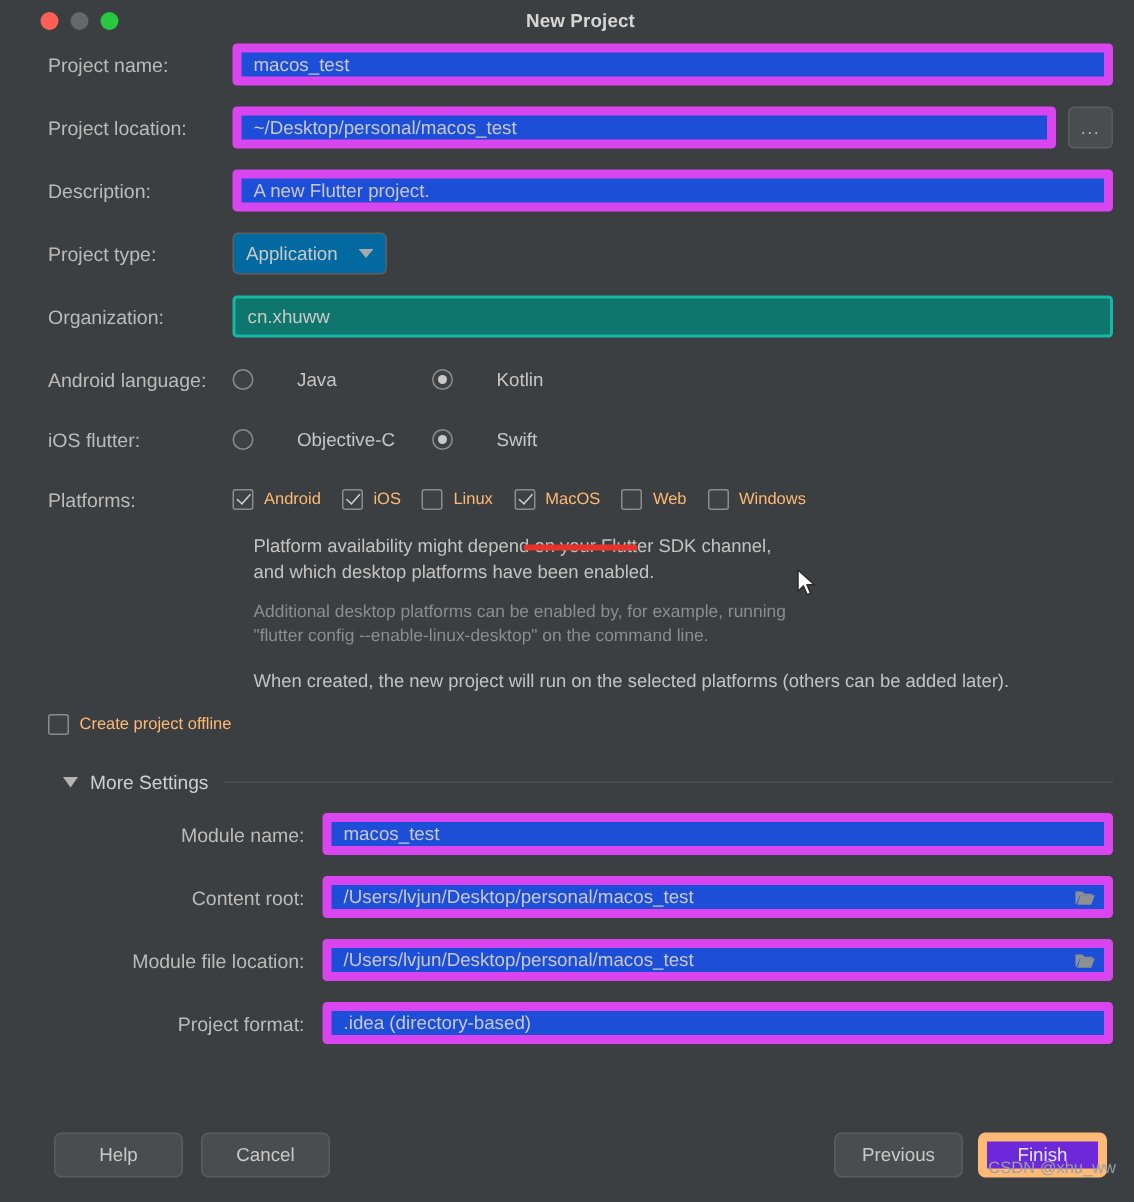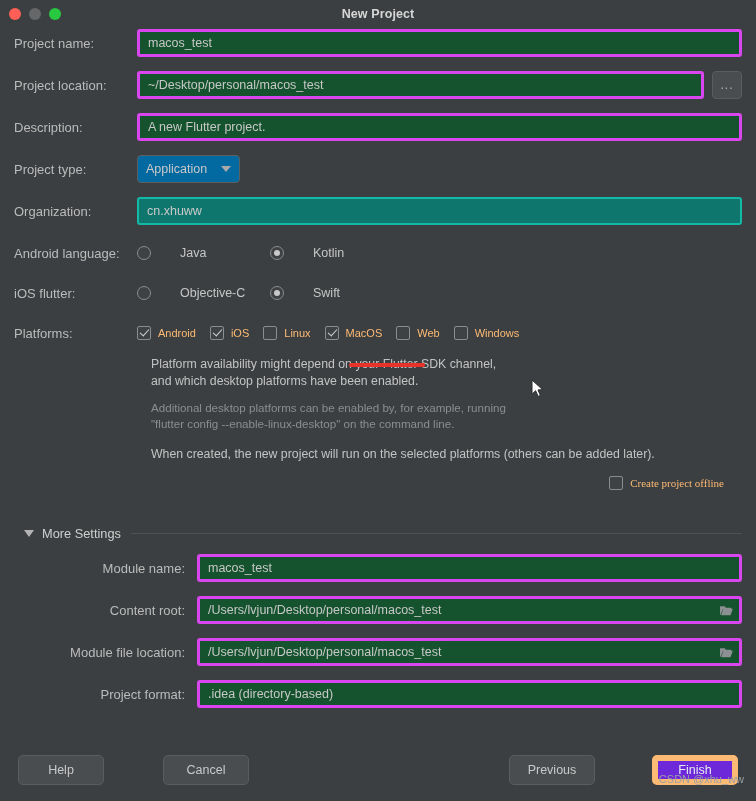--- a/index.html
+++ b/index.html
@@ -18,20 +18,21 @@
 
   
   #window {
     position: absolute;
     inset: 0;
     background: #3c3f41;
     border-radius: 8px;
     overflow: hidden;
     display: flex;
     flex-direction: column;
+    padding-left: 18px;
   }
   #titlebar {
     height: 28px;
     min-height: 28px;
     background: #3c3f41;
     position: relative;
     display: flex;
     align-items: center;
   }
   #traffic {
@@ -73,22 +74,22 @@
   }
   .lbl {
     width: 123px;
     min-width: 123px;
     font-size: 13px;
     color: #bbbbbb;
   }
   .field {
     flex: 1;
     height: 28px;
-    background: #14532d;
-    border: 3px solid #d946ef;
+    background: #1d4ed8;
+    border: 6px solid #d946ef;
     border-radius: 3px;
     display: flex;
     align-items: center;
     padding: 0 8px;
     font-size: 12.5px;
     color: #c8c8c8;
     box-sizing: border-box;
   }
   .field.focused {
     border: 2px solid #14b8a6;
@@ -224,21 +225,20 @@
   }
 
   
   #footer {
     height: 62px;
     display: flex;
     align-items: center;
     padding: 0 18px;
     box-sizing: border-box;
     position: relative;
-    gap: 47px;
   }
   .btn {
     height: 30px;
     min-width: 86px;
     padding: 0 14px;
     background: #4a4d4f;
     border: 1px solid #5a5c5e;
     border-radius: 5px;
     color: #c9c9c9;
     font-size: 12.5px;
@@ -384,21 +384,21 @@
     </div>
 
     <div class="info-block">
       <div class="info">Platform availability might depend on your Flutter SDK channel,</div>
       <div class="info" style="margin-bottom:10px">and which desktop platforms have been enabled.</div>
       <div class="info dim">Additional desktop platforms can be enabled by, for example, running</div>
       <div class="info dim" style="margin-bottom:14px">"flutter config --enable-linux-desktop" on the command line.</div>
       <div class="info">When created, the new project will run on the selected platforms (others can be added later).</div>
     </div>
 
-    <div style="display:flex;justify-content:flex-end;margin-top:13px;margin-bottom:36px;font-family:Liberation Serif, serif;">
+    <div style="display:flex;justify-content:flex-start;margin-top:13px;margin-bottom:24px;">
       <div class="plat" style="margin-right:18px">
         <span class="cbox"></span>
         <span>Create project offline</span>
       </div>
     </div>
 
     <div class="section-head">
       <span class="tri"></span>
       <span class="txt">More Settings</span>
       <span class="line"></span>

